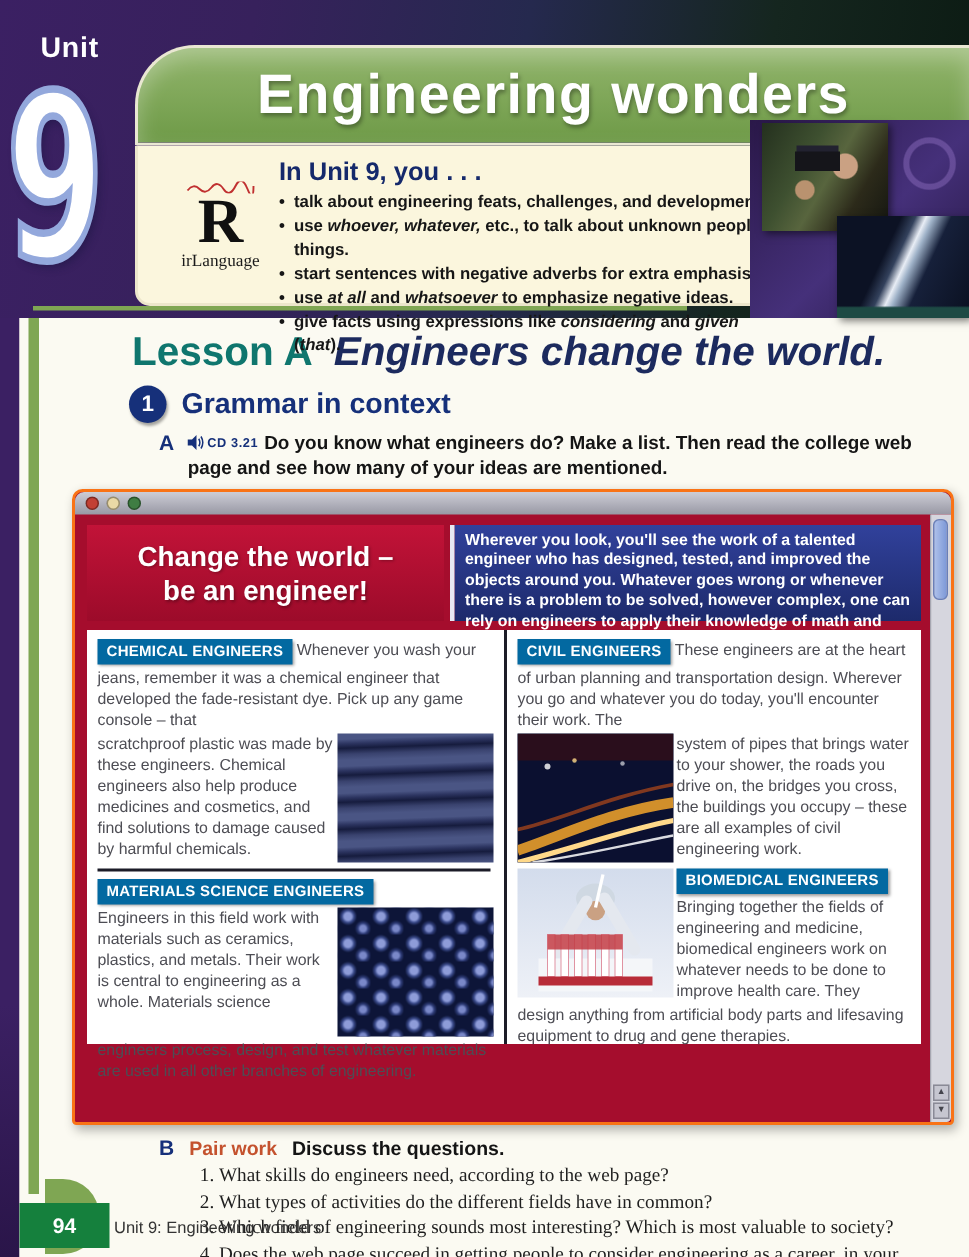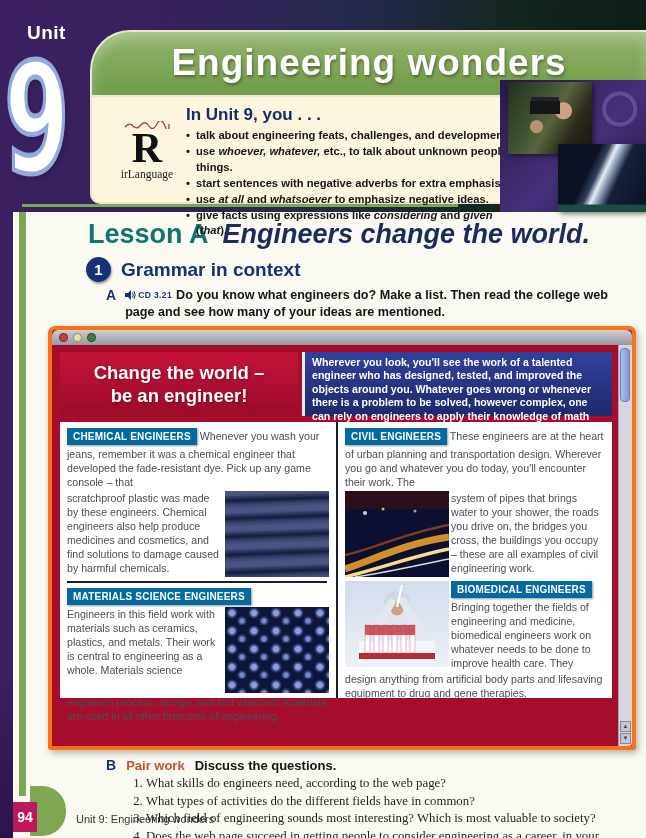--- a/index.html
+++ b/index.html
@@ -78,21 +78,21 @@
     box-shadow:1px 2px 2px rgba(0,0,0,.35); }
   .section-title { color:#16307a; font-weight:bold; font-size:19px; }
   .exercise-a { position:absolute; left:106px; top:287px; width:516px; display:flex; gap:9px; z-index:2; }
   .ex-label { color:#16307a; font-weight:bold; font-size:14px; line-height:1.2; }
   .ex-body { font-size:12.6px; font-weight:bold; color:#141414; line-height:1.38; }
   .cd-ref { font-size:8.5px; color:#16307a; font-weight:bold; letter-spacing:.4px; margin:0 4px 0 2px; vertical-align:1.5px; }
   .speaker-icon svg { vertical-align:-1px; }
 
   
   .browser { position:absolute; left:48px; top:326px; width:588px; height:424px;
-    background:#a50d2d; border:4px solid #f97316; border-radius:7px 7px 3px 3px;
+    background:#a50d2d; border:2px solid #f97316; border-radius:7px 7px 3px 3px;
     box-shadow:2px 3px 7px rgba(0,0,0,.3); z-index:2; }
   .titlebar { height:15px; background:linear-gradient(#cdcdd6,#9898a4);
     border-radius:6px 6px 0 0; display:flex; align-items:center; padding-left:7px; gap:5px; }
   .tl { width:9px; height:9px; border-radius:50%; border:1px solid rgba(0,0,0,.35); }
   .tl-red { background:#c24034; } .tl-yellow { background:#ead9a6; } .tl-green { background:#3f7d43; }
   .win-content { position:absolute; top:15px; left:0; right:14px; bottom:0; padding:7px 6px 7px 8px; }
   .scrollbar { position:absolute; top:15px; right:0; bottom:0; width:14px;
     background:#d6d6de; border-left:1px solid #a6a6b0; border-radius:0 0 3px 0; }
   .sb-thumb { position:absolute; top:3px; left:1px; width:10px; height:54px;
     background:linear-gradient(90deg,#aec0ea,#7e99d8); border:1px solid #6a7fb8; border-radius:4px; }
@@ -139,22 +139,22 @@
   .pair-work { color:#c4522e; font-weight:bold; font-size:13px; }
   .ex-b-instruction { font-weight:bold; font-size:13px; color:#141414; }
   .questions { position:absolute; left:130px; top:776px; width:500px; z-index:2;
     font-family:"Liberation Serif", serif; font-size:12.8px; color:#1f1f1f; }
   .questions ol { margin-left:16px; }
   .questions li { margin-bottom:2px; line-height:1.22; }
 
   
   .green-blob { position:absolute; left:30px; bottom:2px; width:36px; height:50px;
     background:#7fa653; border-radius:0 24px 24px 0; z-index:1; }
-  .page-num { position:absolute; left:13px; bottom:6px; width:24px; height:30px;
-    background:#be185d; color:#fff; font-weight:bold; font-size:14px;
+  .page-num { position:absolute; left:13px; bottom:6px; width:60px; height:30px;
+    background:#15803d; color:#fff; font-weight:bold; font-size:14px;
     display:flex; align-items:center; justify-content:center; z-index:2; }
   .footer-text { position:absolute; left:76px; bottom:13px; font-size:11px; color:#333; z-index:2; }
 </style>
 </head>
 <body>
 
 <div class="page">
   <div class="left-strip"></div>
   <div class="body-bg"></div>
   <div class="green-rule-vert"></div>

